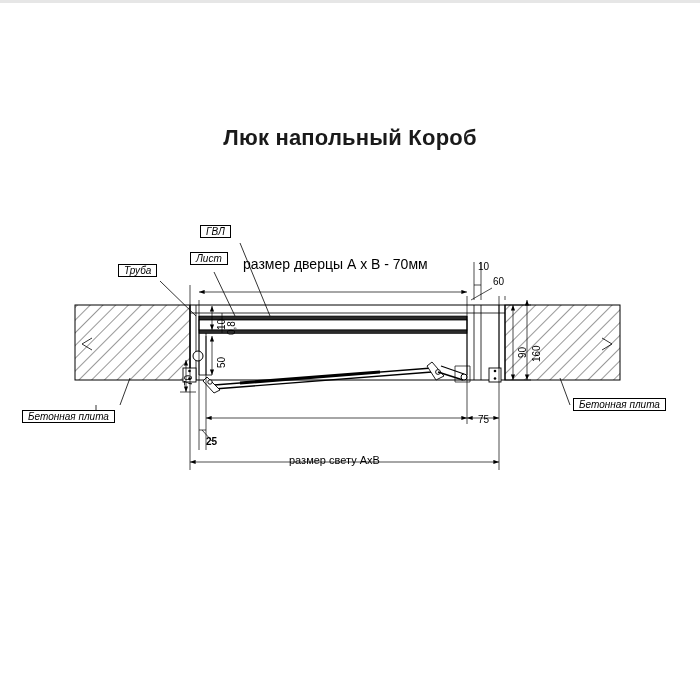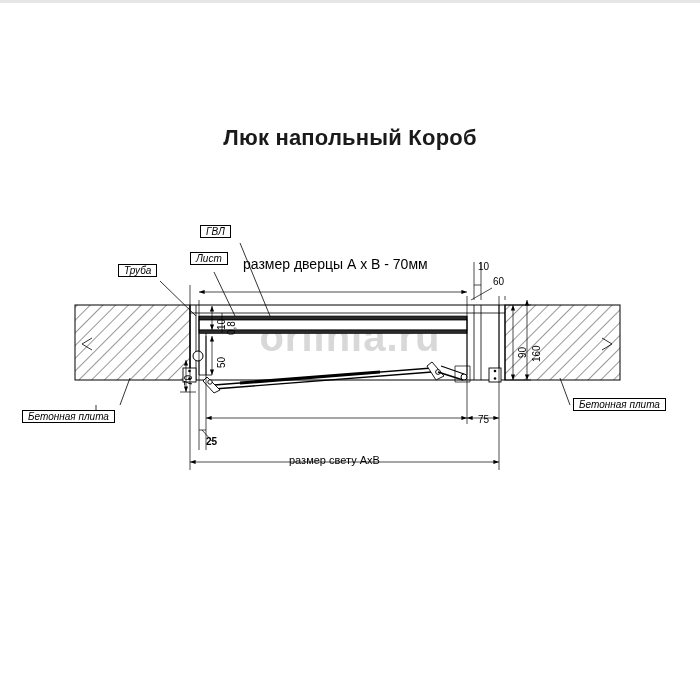--- a/index.html
+++ b/index.html
@@ -80,21 +80,20 @@
 </style>
 </head>
 <body>
 
 <div id="page">
 
   <div id="top-border"></div>
 
   <div id="title">Люк напольный Короб</div>
 
-  <div class="wm">orlinia.ru</div>
 
   <svg id="drawing" viewBox="0 0 700 700" xmlns="http://www.w3.org/2000/svg">
     <defs>
       <pattern id="hatch45" width="9" height="9" patternUnits="userSpaceOnUse" patternTransform="rotate(45)">
         <line x1="0" y1="0" x2="0" y2="9" stroke="#000" stroke-width="0.8"></line>
       </pattern>
       <marker id="arrEnd" markerWidth="9" markerHeight="9" refX="8" refY="3" orient="auto">
         <path d="M0,0 L8,3 L0,6 z" fill="#000"></path>
       </marker>
       <marker id="arrStart" markerWidth="9" markerHeight="9" refX="0" refY="3" orient="auto">

